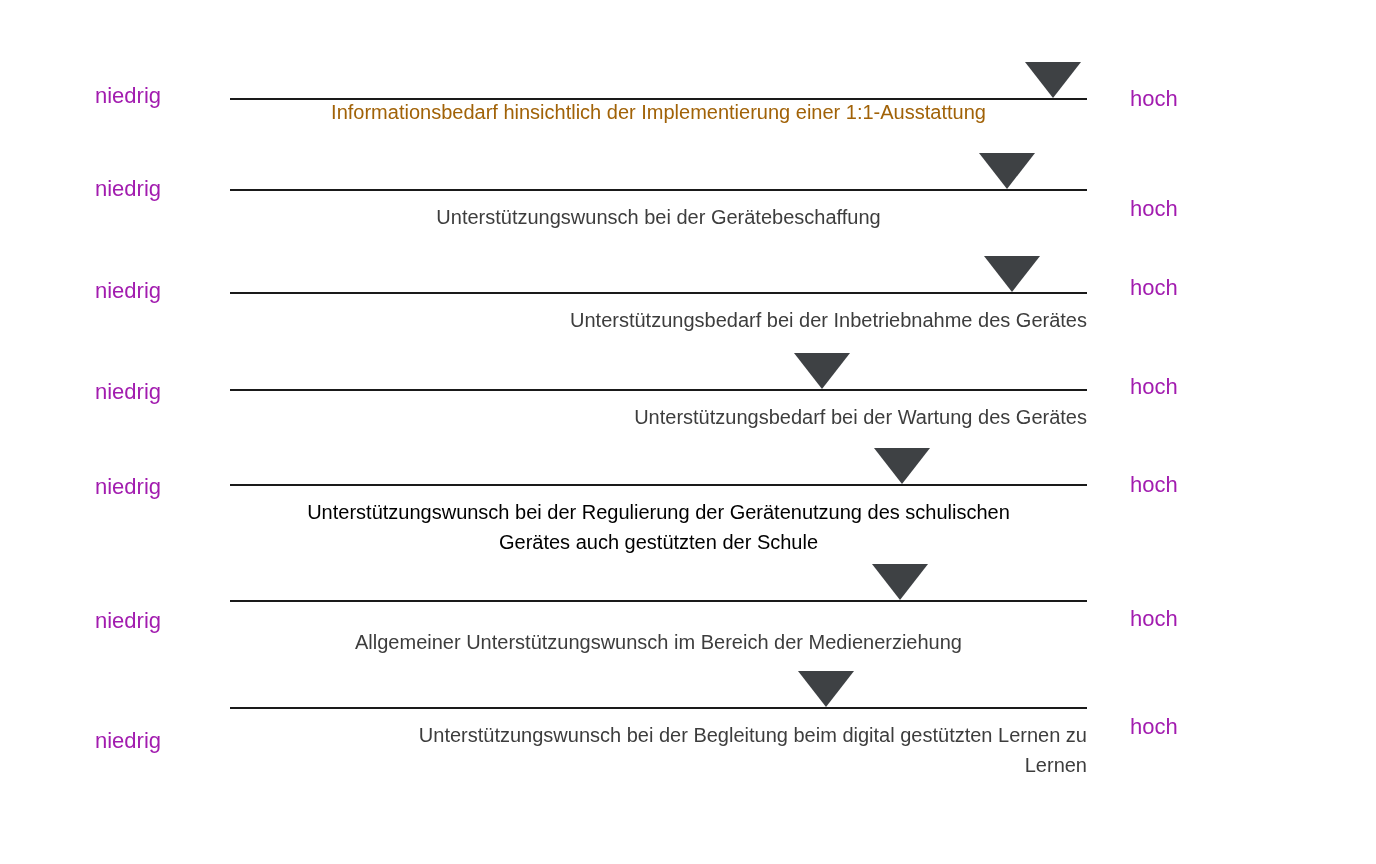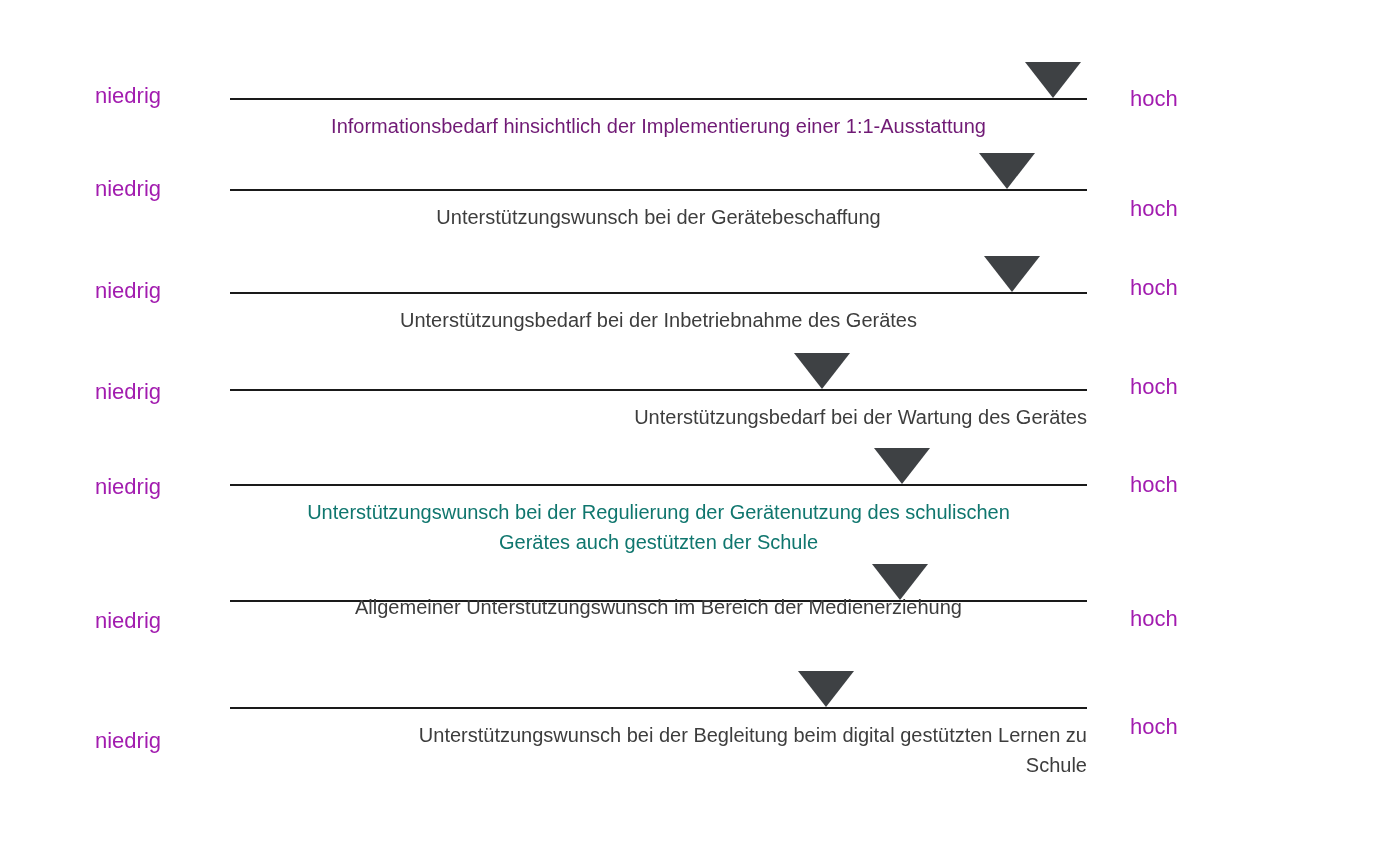--- a/index.html
+++ b/index.html
@@ -45,58 +45,58 @@
   }
 </style>
 </head>
 <body>
 
 <div id="canvas">
     <div>
       <span class="endpoint" style="left: 95px; top: 85px;">niedrig</span>
       <div class="scale-line" style="left: 230px; top: 98px; width: 857px; background: rgb(26, 26, 26);"></div>
       <div class="marker" style="left: 1024.72px; top: 62px; border-top-color: rgb(62, 65, 68);"></div>
-      <div class="caption" style="left: 230px; width: 857px; top: 111px; color: #701a75;"><span>Informationsbedarf hinsichtlich der Implementierung einer 1:1-Ausstattung</span></div>
+      <div class="caption" style="left: 230px; width: 857px; top: 97px; color: #a16207;"><span>Informationsbedarf hinsichtlich der Implementierung einer 1:1-Ausstattung</span></div>
       <span class="endpoint" style="left: 1130px; top: 88px;">hoch</span>
     </div>
     <div>
       <span class="endpoint" style="left: 95px; top: 178px;">niedrig</span>
       <div class="scale-line" style="left: 230px; top: 189px; width: 857px; background: rgb(26, 26, 26);"></div>
       <div class="marker" style="left: 979.299px; top: 153px; border-top-color: rgb(62, 65, 68);"></div>
       <div class="caption" style="left: 230px; width: 857px; top: 202px; color: rgb(61, 61, 61);"><span>Unterstützungswunsch bei der Gerätebeschaffung</span></div>
       <span class="endpoint" style="left: 1130px; top: 198px;">hoch</span>
     </div>
     <div>
       <span class="endpoint" style="left: 95px; top: 280px;">niedrig</span>
       <div class="scale-line" style="left: 230px; top: 292px; width: 857px; background: rgb(26, 26, 26);"></div>
       <div class="marker" style="left: 983.584px; top: 256px; border-top-color: rgb(62, 65, 68);"></div>
-      <div class="caption" style="left: 230px; width: 857px; top: 305px; color: rgb(61, 61, 61);"><span>Unterstützungsbedarf bei der Inbetriebnahme des Gerätes</span></div>
+      <div class="caption" style="left: 230px; width: 857px; top: 305px; color: rgb(61, 61, 61); text-align: right;"><span>Unterstützungsbedarf bei der Inbetriebnahme des Gerätes</span></div>
       <span class="endpoint" style="left: 1130px; top: 277px;">hoch</span>
     </div>
     <div>
       <span class="endpoint" style="left: 95px; top: 381px;">niedrig</span>
       <div class="scale-line" style="left: 230px; top: 389px; width: 857px; background: rgb(26, 26, 26);"></div>
       <div class="marker" style="left: 794.187px; top: 353px; border-top-color: rgb(62, 65, 68);"></div>
       <div class="caption" style="left: 230px; width: 857px; top: 402px; color: rgb(61, 61, 61); text-align: right;"><span>Unterstützungsbedarf bei der Wartung des Gerätes</span></div>
       <span class="endpoint" style="left: 1130px; top: 376px;">hoch</span>
     </div>
     <div>
       <span class="endpoint" style="left: 95px; top: 476px;">niedrig</span>
       <div class="scale-line" style="left: 230px; top: 484px; width: 857px; background: rgb(26, 26, 26);"></div>
       <div class="marker" style="left: 873.888px; top: 448px; border-top-color: rgb(62, 65, 68);"></div>
-      <div class="caption" style="left: 230px; width: 857px; top: 497px; color: #0f766e;"><span>Unterstützungswunsch bei der Regulierung der Gerätenutzung des schulischen</span><br><span>Gerätes auch gestützten der Schule</span></div>
+      <div class="caption" style="left: 230px; width: 857px; top: 497px; color: #000000;"><span>Unterstützungswunsch bei der Regulierung der Gerätenutzung des schulischen</span><br><span>Gerätes auch gestützten der Schule</span></div>
       <span class="endpoint" style="left: 1130px; top: 474px;">hoch</span>
     </div>
     <div>
       <span class="endpoint" style="left: 95px; top: 610px;">niedrig</span>
       <div class="scale-line" style="left: 230px; top: 600px; width: 857px; background: rgb(26, 26, 26);"></div>
       <div class="marker" style="left: 872.174px; top: 564px; border-top-color: rgb(62, 65, 68);"></div>
-      <div class="caption" style="left: 230px; width: 857px; top: 592px; color: rgb(61, 61, 61);"><span>Allgemeiner Unterstützungswunsch im Bereich der Medienerziehung</span></div>
+      <div class="caption" style="left: 230px; width: 857px; top: 627px; color: rgb(61, 61, 61);"><span>Allgemeiner Unterstützungswunsch im Bereich der Medienerziehung</span></div>
       <span class="endpoint" style="left: 1130px; top: 608px;">hoch</span>
     </div>
     <div>
       <span class="endpoint" style="left: 95px; top: 730px;">niedrig</span>
       <div class="scale-line" style="left: 230px; top: 707px; width: 857px; background: rgb(26, 26, 26);"></div>
       <div class="marker" style="left: 797.615px; top: 671px; border-top-color: rgb(62, 65, 68);"></div>
-      <div class="caption" style="left: 230px; width: 857px; top: 720px; color: rgb(61, 61, 61); text-align: right;"><span>Unterstützungswunsch bei der Begleitung beim digital gestützten Lernen zu</span><br><span>Schule</span></div>
+      <div class="caption" style="left: 230px; width: 857px; top: 720px; color: rgb(61, 61, 61); text-align: right;"><span>Unterstützungswunsch bei der Begleitung beim digital gestützten Lernen zu</span><br><span>Lernen</span></div>
       <span class="endpoint" style="left: 1130px; top: 716px;">hoch</span>
     </div>
   </div>
 
 </body></html>

